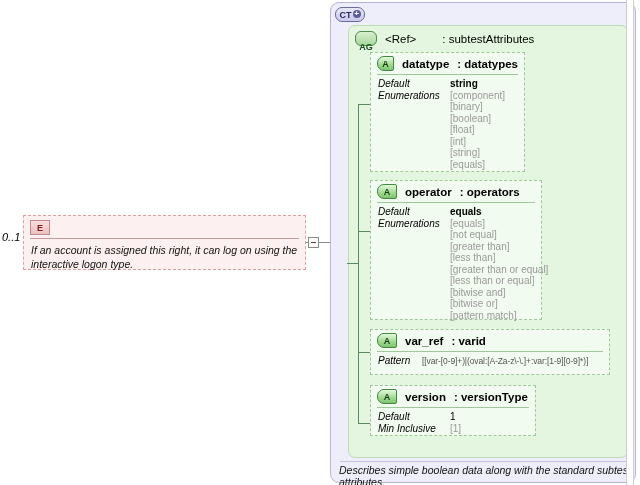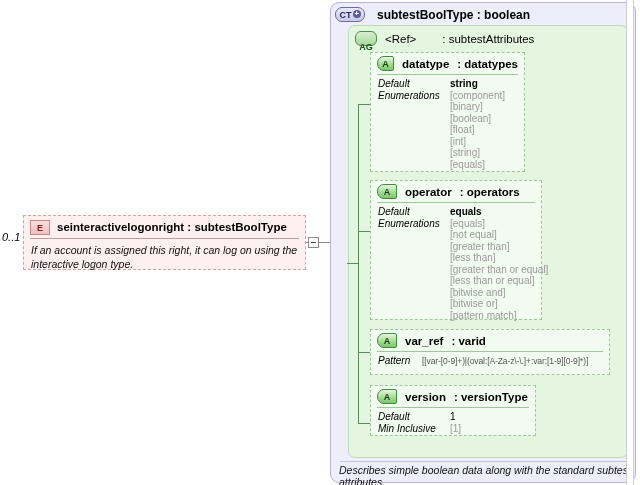--- a/index.html
+++ b/index.html
@@ -307,34 +307,32 @@
 </head>
 <body>
 
 <div class="canvas">
 
   <div class="cardinality">0..1</div>
 
   <div class="elem-card">
     <div class="elem-head">
       <span class="badge badge-e">E</span>
-      <span class="elem-title">seinteractivelogonright : subtestBoolType</span>
     </div>
     <div class="elem-sep"></div>
     <div class="elem-doc">If an account is assigned this right, it can log on using the interactive logon type.</div>
   </div>
 
   <div class="conn-line" style="left:306px; top:242px; width:3px; height:1px;"></div>
   <div class="toggle-box"></div>
   <div class="conn-line" style="left:319px; top:242px; width:12px; height:1px;"></div>
 
   <div class="ct-box">
     <div class="ct-head">
       <span class="badge badge-ct"><span>CT</span><span class="plus">+</span></span>
-      <span class="ct-title">subtestBoolType : boolean</span>
     </div>
   </div>
 
   <div class="ag-box">
     <div class="ag-head">
       <span class="badge badge-ag">AG</span>
       <span class="ag-ref">&lt;Ref&gt;</span>
       <span class="ag-type">: subtestAttributes</span>
     </div>
   </div>

